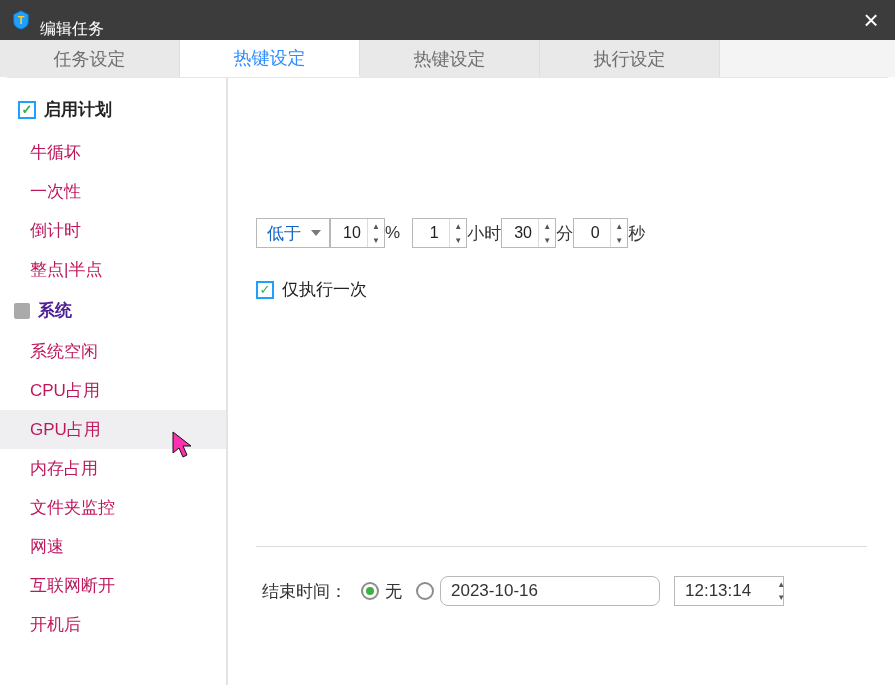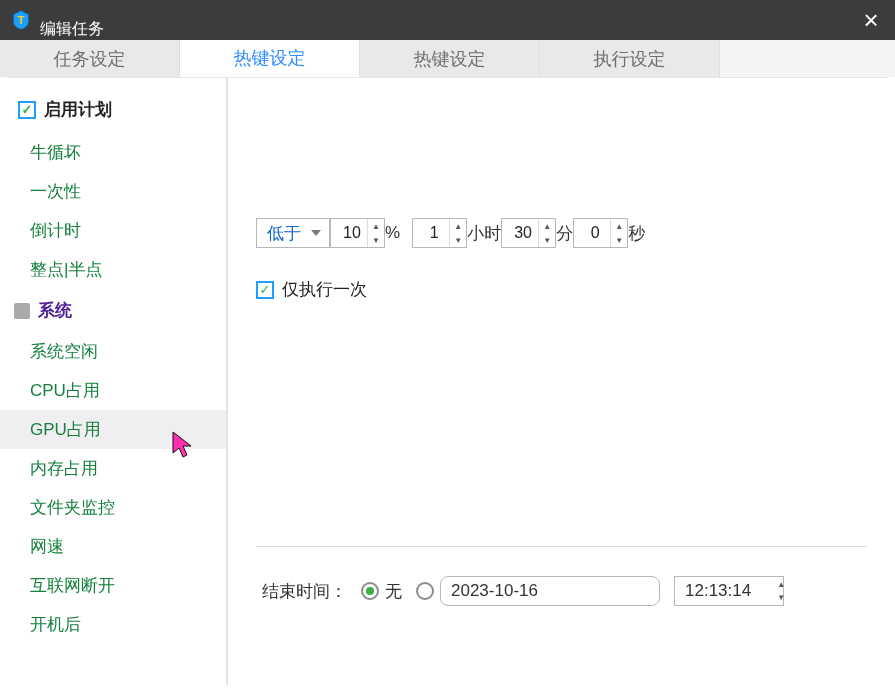--- a/index.html
+++ b/index.html
@@ -81,21 +81,21 @@
     margin-right: 8px;
     display: inline-flex; justify-content: center; align-items: center;
     font-size: 13px; color: #33b050;
     background: #fff;
     line-height: 1;
   }
 
   .side-item {
     padding: 8px 0 8px 30px;
     font-size: 17px;
-    color: #15803d;
+    color: #be185d;
     cursor: pointer;
     position: relative;
   }
   .side-item.selected {
     background: #efeff2;
   }
   .side-group {
     display: flex; align-items: center;
     padding: 10px 0 10px 14px;
     font-size: 17px; font-weight: 700; color: #4c1d95;

